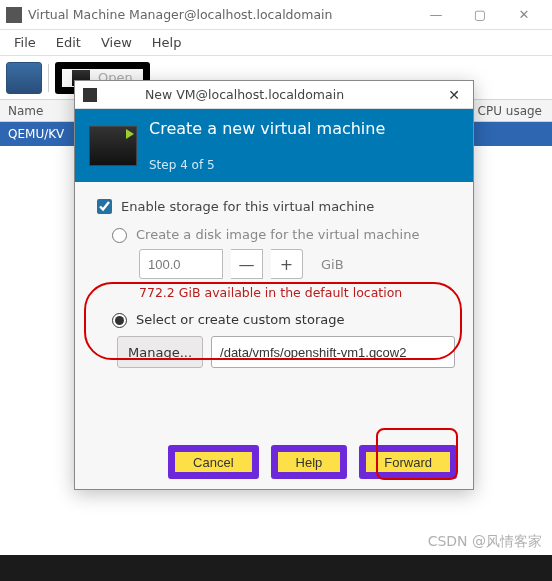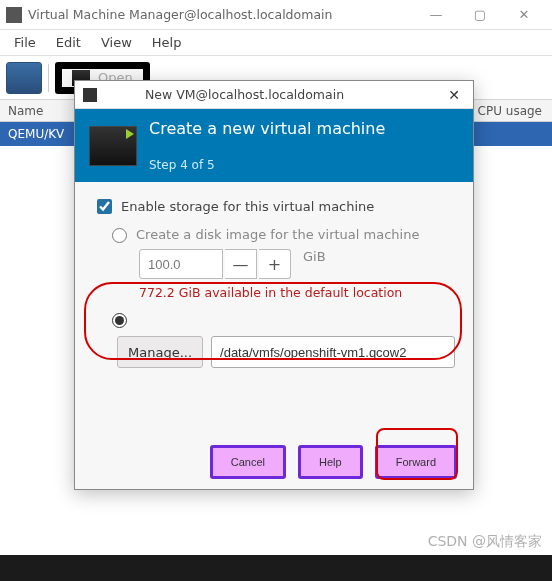--- a/index.html
+++ b/index.html
@@ -124,21 +124,21 @@
   .dlg-body {
     flex:1;
     padding:14px 18px 6px 18px;
     color:#444;
   }
   .chkrow { display:flex; align-items:center; gap:6px; margin-bottom:8px; }
   .chkrow input[type=checkbox]{ width:15px; height:15px; accent-color:#2471a3; }
   .radiorow { display:flex; align-items:center; gap:6px; margin:4px 0 4px 14px; color:#888; }
   .radiorow.active { color:#333; }
   .radiorow input[type=radio]{ width:15px; height:15px; accent-color:#333; }
-  .sizerow { display:flex; align-items:flex-start; gap:2px; margin:6px 0 2px 46px; }
+  .sizerow { display:flex; align-items:center; gap:8px; margin:6px 0 2px 46px; }
   .sizefield {
     width:84px; height:30px; border:1px solid #bbb; background:#fff; border-radius:3px 0 0 3px;
     padding:0 8px; font-size:13px; color:#777;
   }
   .stepbtn {
     width:32px; height:30px; border:1px solid #bbb; border-left:none; background:#fff;
     display:flex; align-items:center; justify-content:center; font-size:16px; color:#555;
   }
   .stepbtn + .stepbtn { border-radius:0 3px 3px 0; }
   .unit { margin-left:10px; color:#888; }
@@ -165,22 +165,22 @@
   .pathfield {
     flex:1; height:32px; border:1px solid #aaa; border-radius:3px; background:#fff;
     padding:0 8px; font-size:13px; color:#333;
   }
   .dlg-footer {
     height:54px;
     display:flex; align-items:center; justify-content:flex-end;
     gap:12px; padding:0 16px;
   }
   .dlg-footer button {
-    height:34px; padding:0 18px; border:3px solid #6d28d9; background:#f0abfc; border-radius:3px;
-    font-size:11px; color:#333; cursor:pointer;
+    height:34px; padding:0 18px; border:7px solid #6d28d9; background:#fde047; border-radius:3px;
+    font-size:13px; color:#333; cursor:pointer;
   }
 </style>
 </head>
 <body>
 
 <div class="main-titlebar">
   <span class="icon"></span>
   <span class="title">Virtual Machine Manager@localhost.localdomain</span>
   <div class="winbtn">—</div>
   <div class="winbtn">▢</div>
@@ -232,20 +232,21 @@
     </label>
     <div class="sizerow">
       <input class="sizefield" value="100.0" style="">
       <div class="stepbtn">—</div>
       <div class="stepbtn">+</div>
       <span class="unit">GiB</span>
     </div>
     <div class="availtxt">772.2 GiB available in the default location</div>
     <label class="radiorow active">
       <input type="radio" name="stor" checked="" style="">
+      <span>Select or create custom storage</span>
     </label>
     <div class="storagerow">
       <div class="managebtn">Manage...</div>
       <input class="pathfield" value="/data/vmfs/openshift-vm1.qcow2" style="">
     </div>
   </div>
   <div class="dlg-footer">
     <button>Cancel</button>
     <button>Help</button>
     <button>Forward</button>

